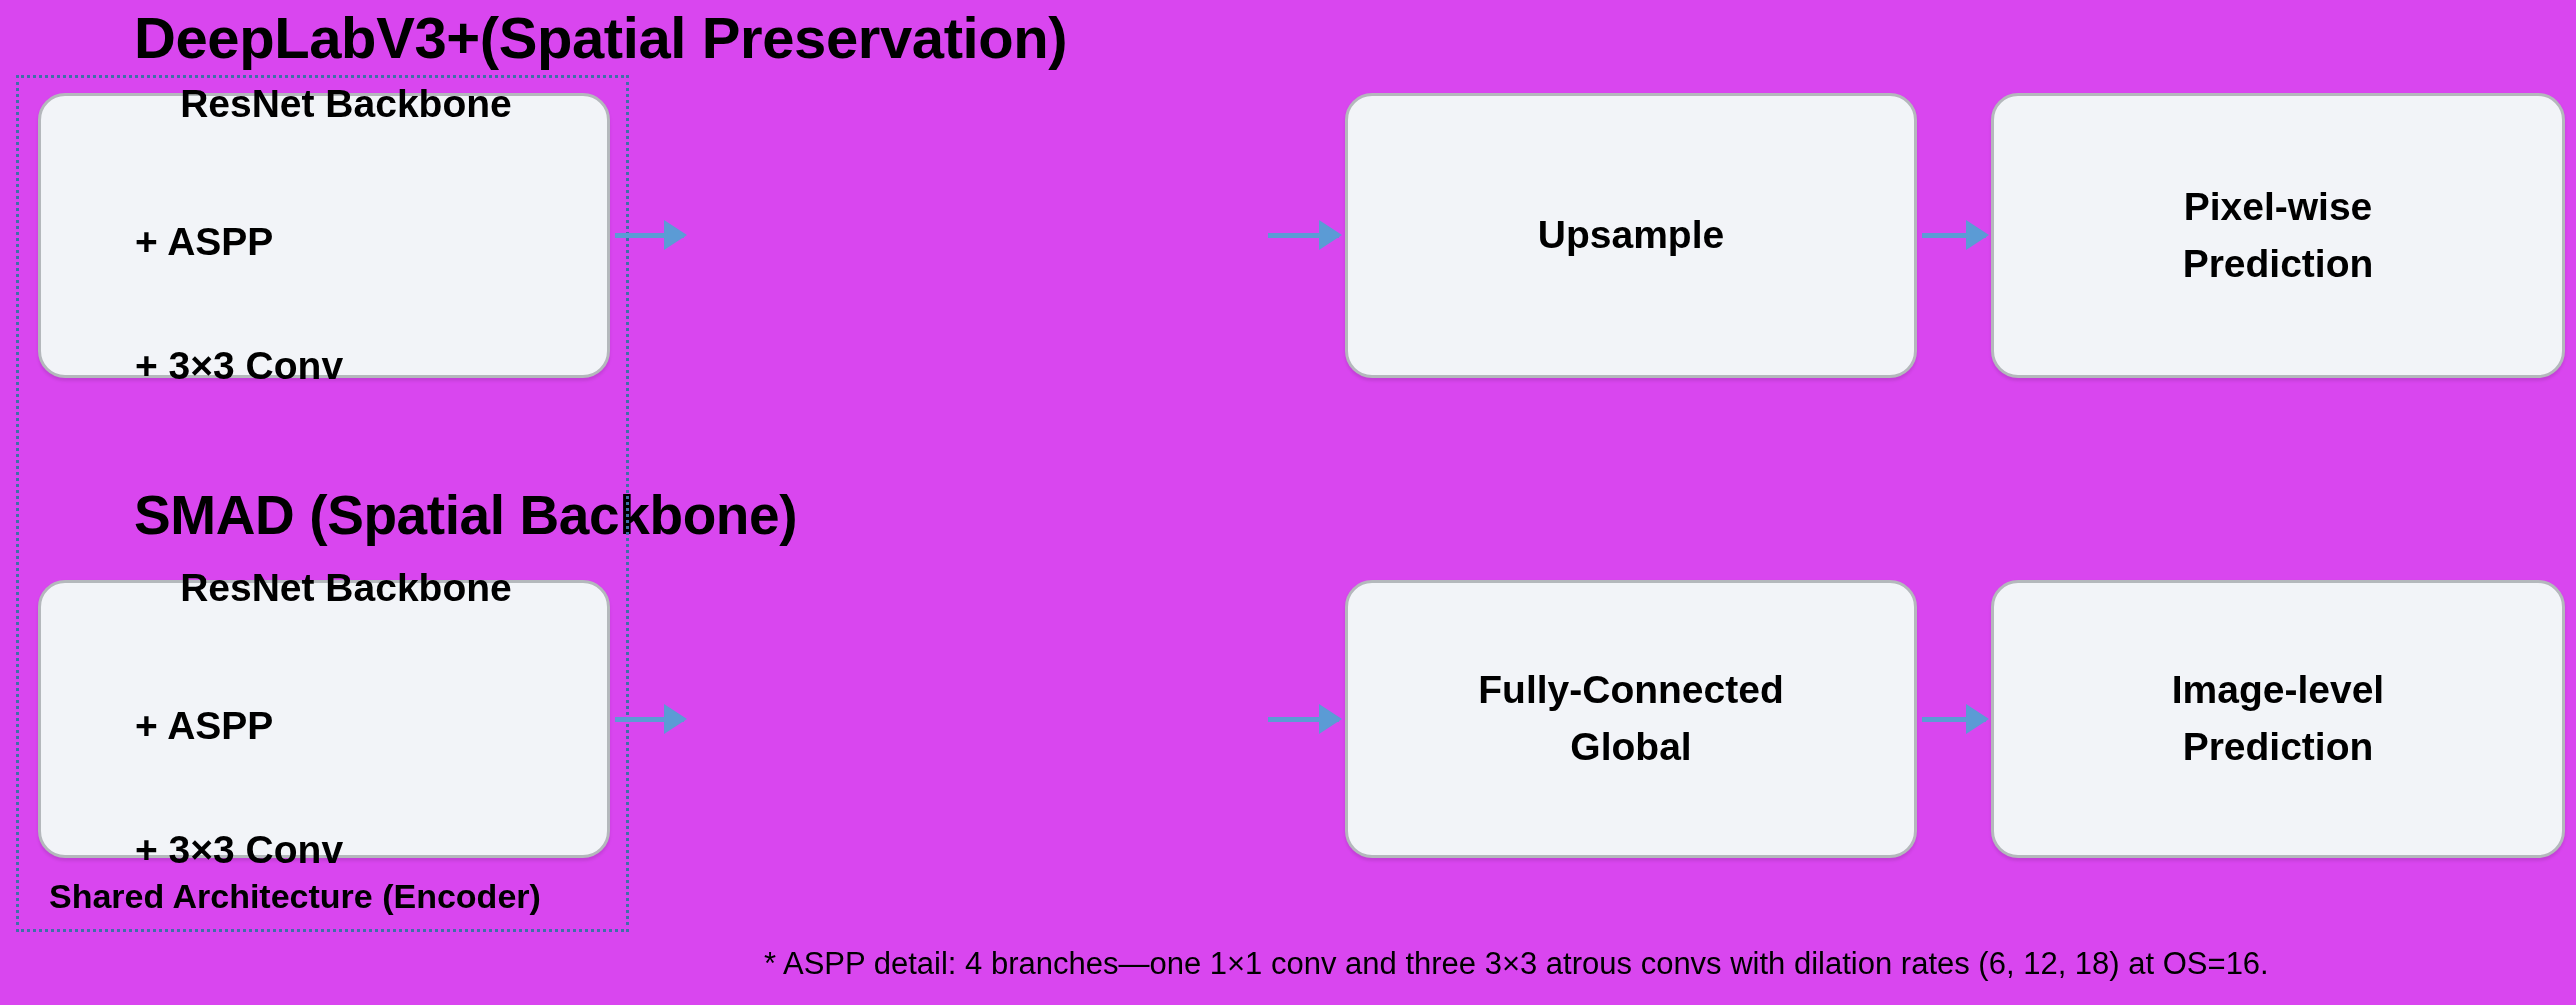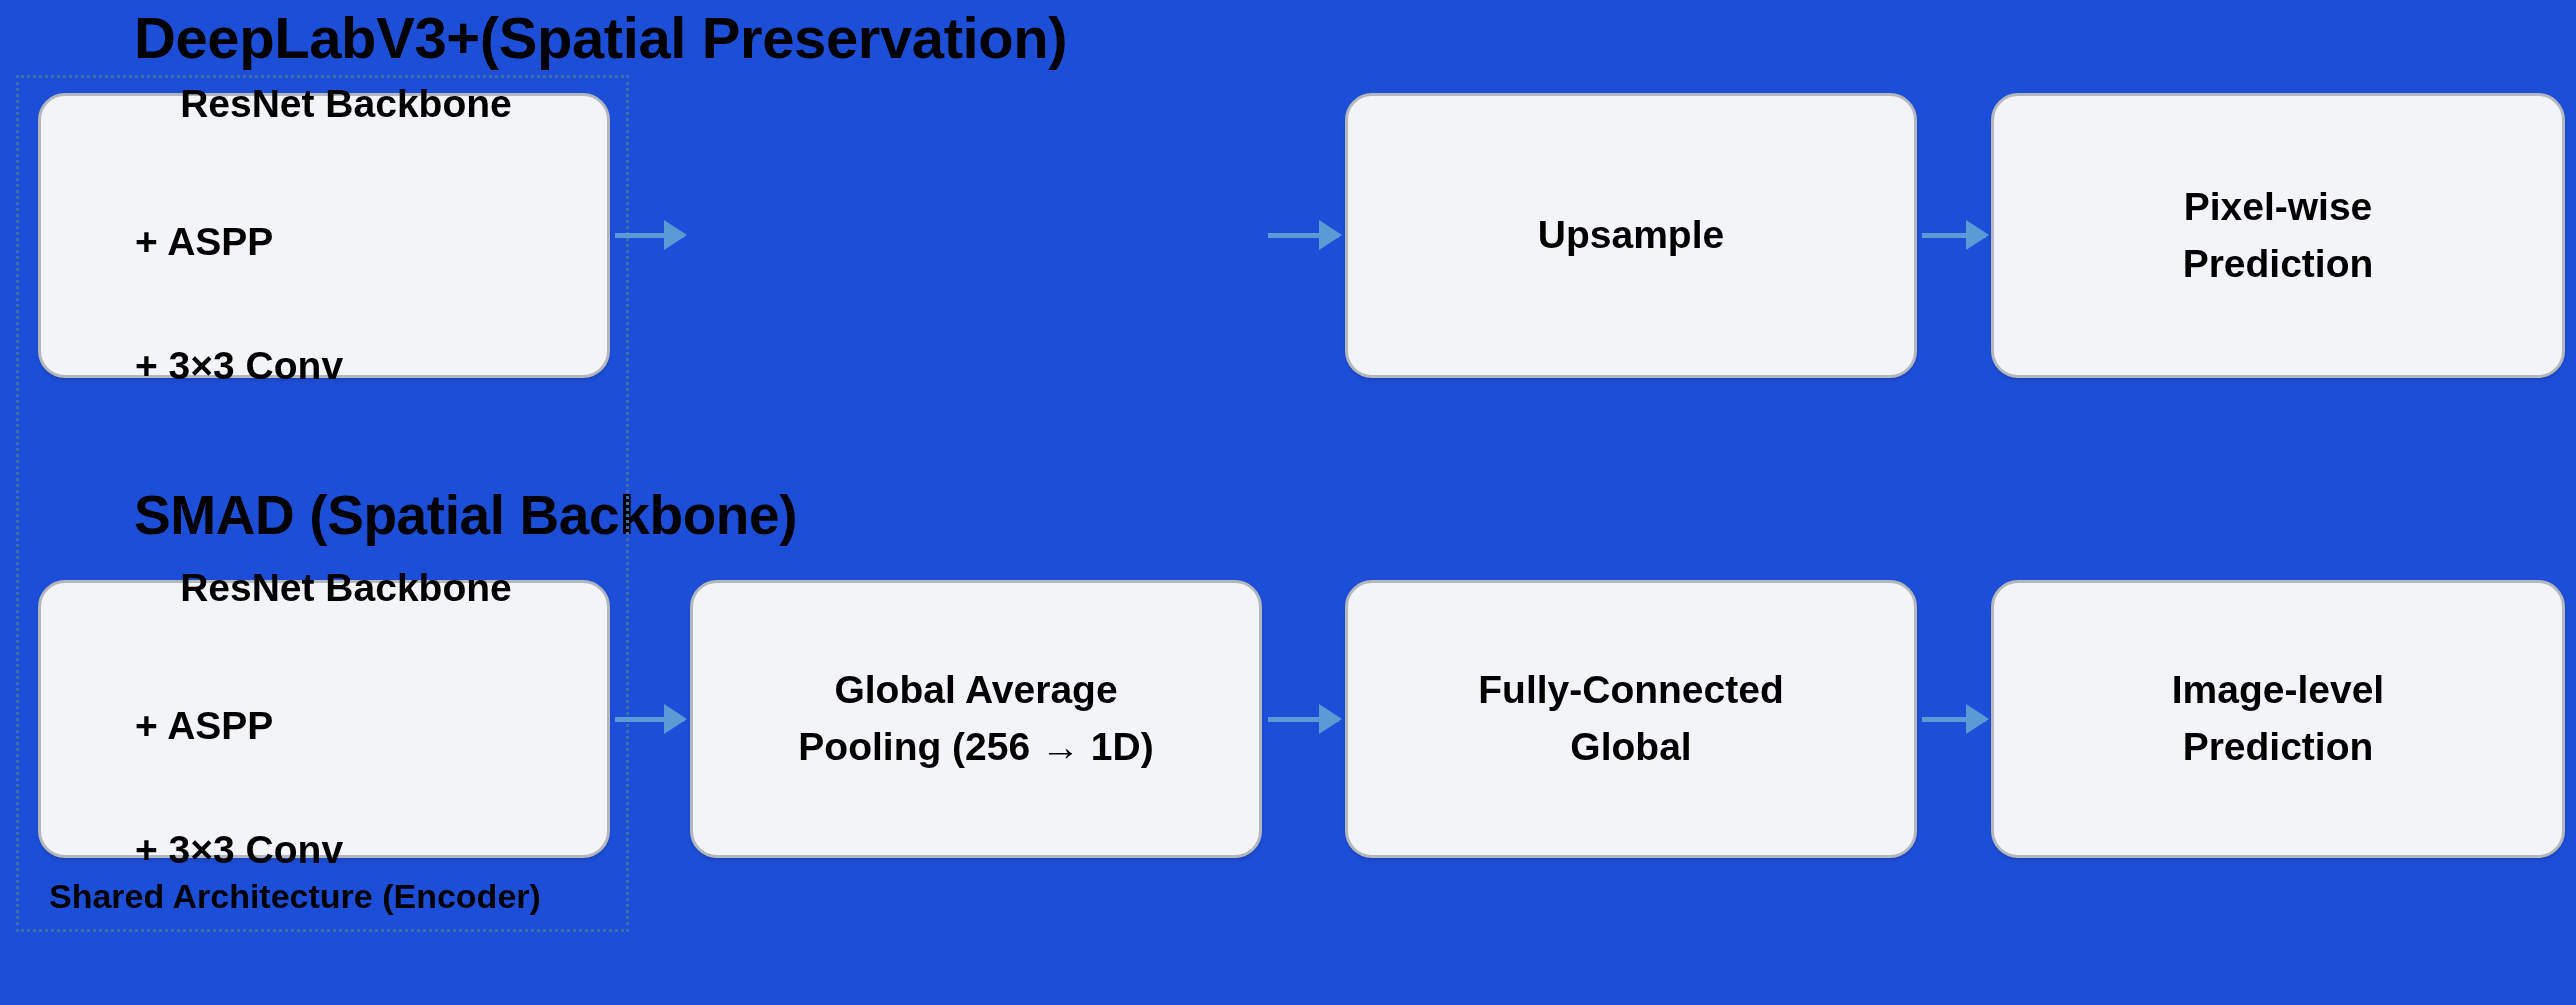--- a/index.html
+++ b/index.html
@@ -8,21 +8,21 @@
     background: #ffffff;
   }
   body {
     font-family: "Liberation Sans", sans-serif;
     color: #000000;
   }
   #canvas {
     position: relative;
     width: 2576px;
     height: 1006px;
-    background: #1d4ed8;
+    background: #d946ef;
     overflow: hidden;
     text-decoration: underline;
   }
 
   
   .section-title {
     position: absolute;
     font-weight: bold;
     color: #000000;
     white-space: nowrap;
@@ -185,34 +185,31 @@
   <div class="node row2 col1 left-align">
     <span class="node-text">
       <span class="node-head">ResNet Backbone</span>
       <span class="node-line">+ ASPP</span>
       <span class="node-line">+ 3×3 Conv</span>
     </span>
   </div>
 
   <div class="arrow arrow-r2 arrow-a"></div>
 
-  <div class="node row2 col2">
-    <span class="node-text">Global Average
-Pooling (256 → 1D)</span>
-  </div>
 
   <div class="arrow arrow-r2 arrow-b"></div>
 
   <div class="node row2 col3">
     <span class="node-text">Fully-Connected
 Global</span>
   </div>
 
   <div class="arrow arrow-r2 arrow-c"></div>
 
   <div class="node row2 col4">
     <span class="node-text">Image-level
 Prediction</span>
   </div>
 
+  <div id="footnote">* ASPP detail: 4 branches—one 1×1 conv and three 3×3 atrous convs with dilation rates (6, 12, 18) at OS=16.</div>
 
 </div>
 
 
 </body></html>

